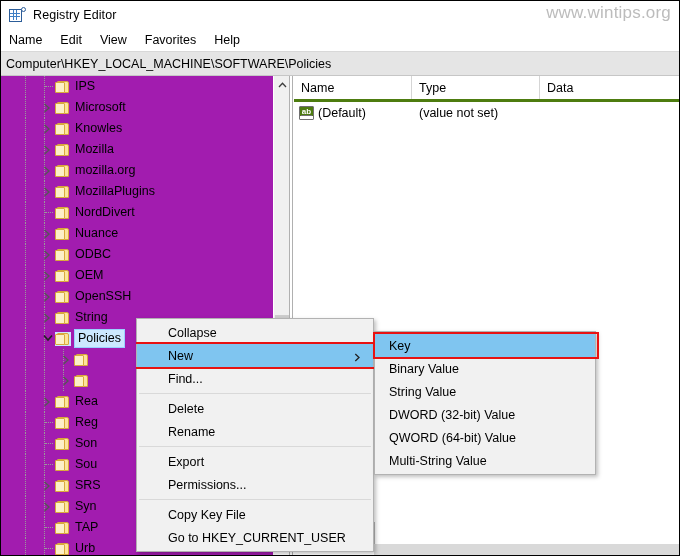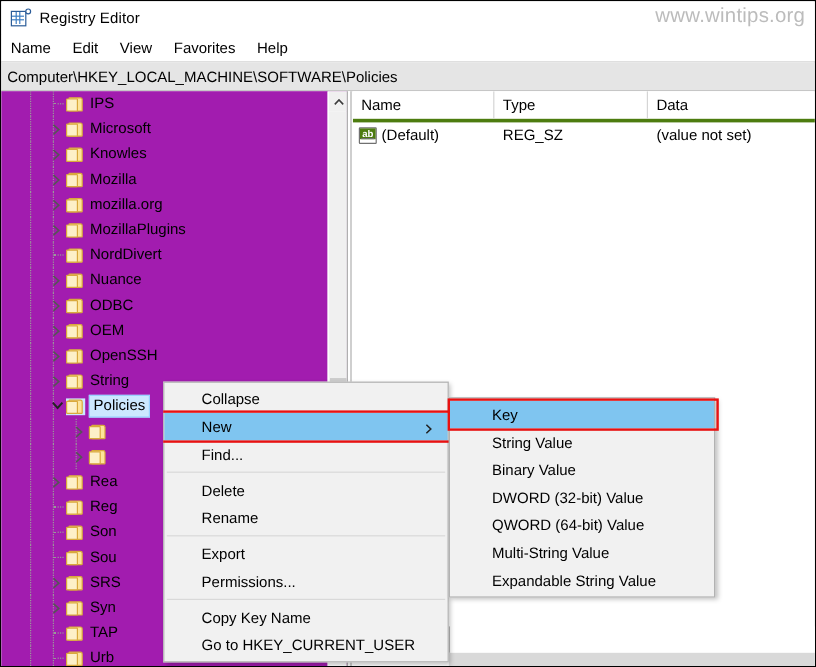--- a/index.html
+++ b/index.html
@@ -374,21 +374,21 @@
     box-sizing: border-box;
     padding: 2px 0;
     z-index: 45;
   }
   .submenu .item {
     height: 23px;
     display: flex;
     align-items: center;
     font-size: 12.5px;
     color: #000000;
-    padding-left: 35px;
+    padding-left: 14px;
     box-sizing: border-box;
     cursor: default;
   }
   .submenu .item.hl { background: #7fc5f0; }
   .redbox {
     position: absolute;
     left: -2px;
     top: 0px;
     width: 226px;
     height: 27px;
@@ -798,21 +798,20 @@
       <div class="col c3">Data</div>
     </div>
     <div class="vrow">
       <div class="cell c1">
         <span class="ab-icon">
             <span>ab</span>
             <i></i>
           </span>
         <span>(Default)</span>
       </div>
-      <div class="cell c2">REG_SZ</div>
       <div class="cell c3">(value not set)</div>
     </div>
   </div>
 
   <div class="bottomwhite"></div>
   <div class="bottombar"></div>
 
   <div class="ctxmenu" id="ctx-root">
       <div class="item">
         <span>Collapse</span>
@@ -837,45 +836,42 @@
       </div>
       <div class="sep"></div>
       <div class="item">
         <span>Export</span>
       </div>
       <div class="item">
         <span>Permissions...</span>
       </div>
       <div class="sep"></div>
       <div class="item">
-        <span>Copy Key Name</span>
+        <span>Copy Key File</span>
       </div>
       <div class="item">
         <span>Go to HKEY_CURRENT_USER</span>
       </div>
     </div>
 
   <div class="submenu" id="sub-root">
     <div class="redbox"></div>
   <div class="item hl">
         <span>Key</span>
       </div>
       <div class="item">
+        <span>Binary Value</span>
+      </div>
+      <div class="item">
         <span>String Value</span>
       </div>
       <div class="item">
-        <span>Binary Value</span>
-      </div>
-      <div class="item">
         <span>DWORD (32-bit) Value</span>
       </div>
       <div class="item">
         <span>QWORD (64-bit) Value</span>
       </div>
       <div class="item">
         <span>Multi-String Value</span>
       </div>
-      <div class="item">
-        <span>Expandable String Value</span>
-      </div>
     </div>
 
 </div>
 
 </body></html>

